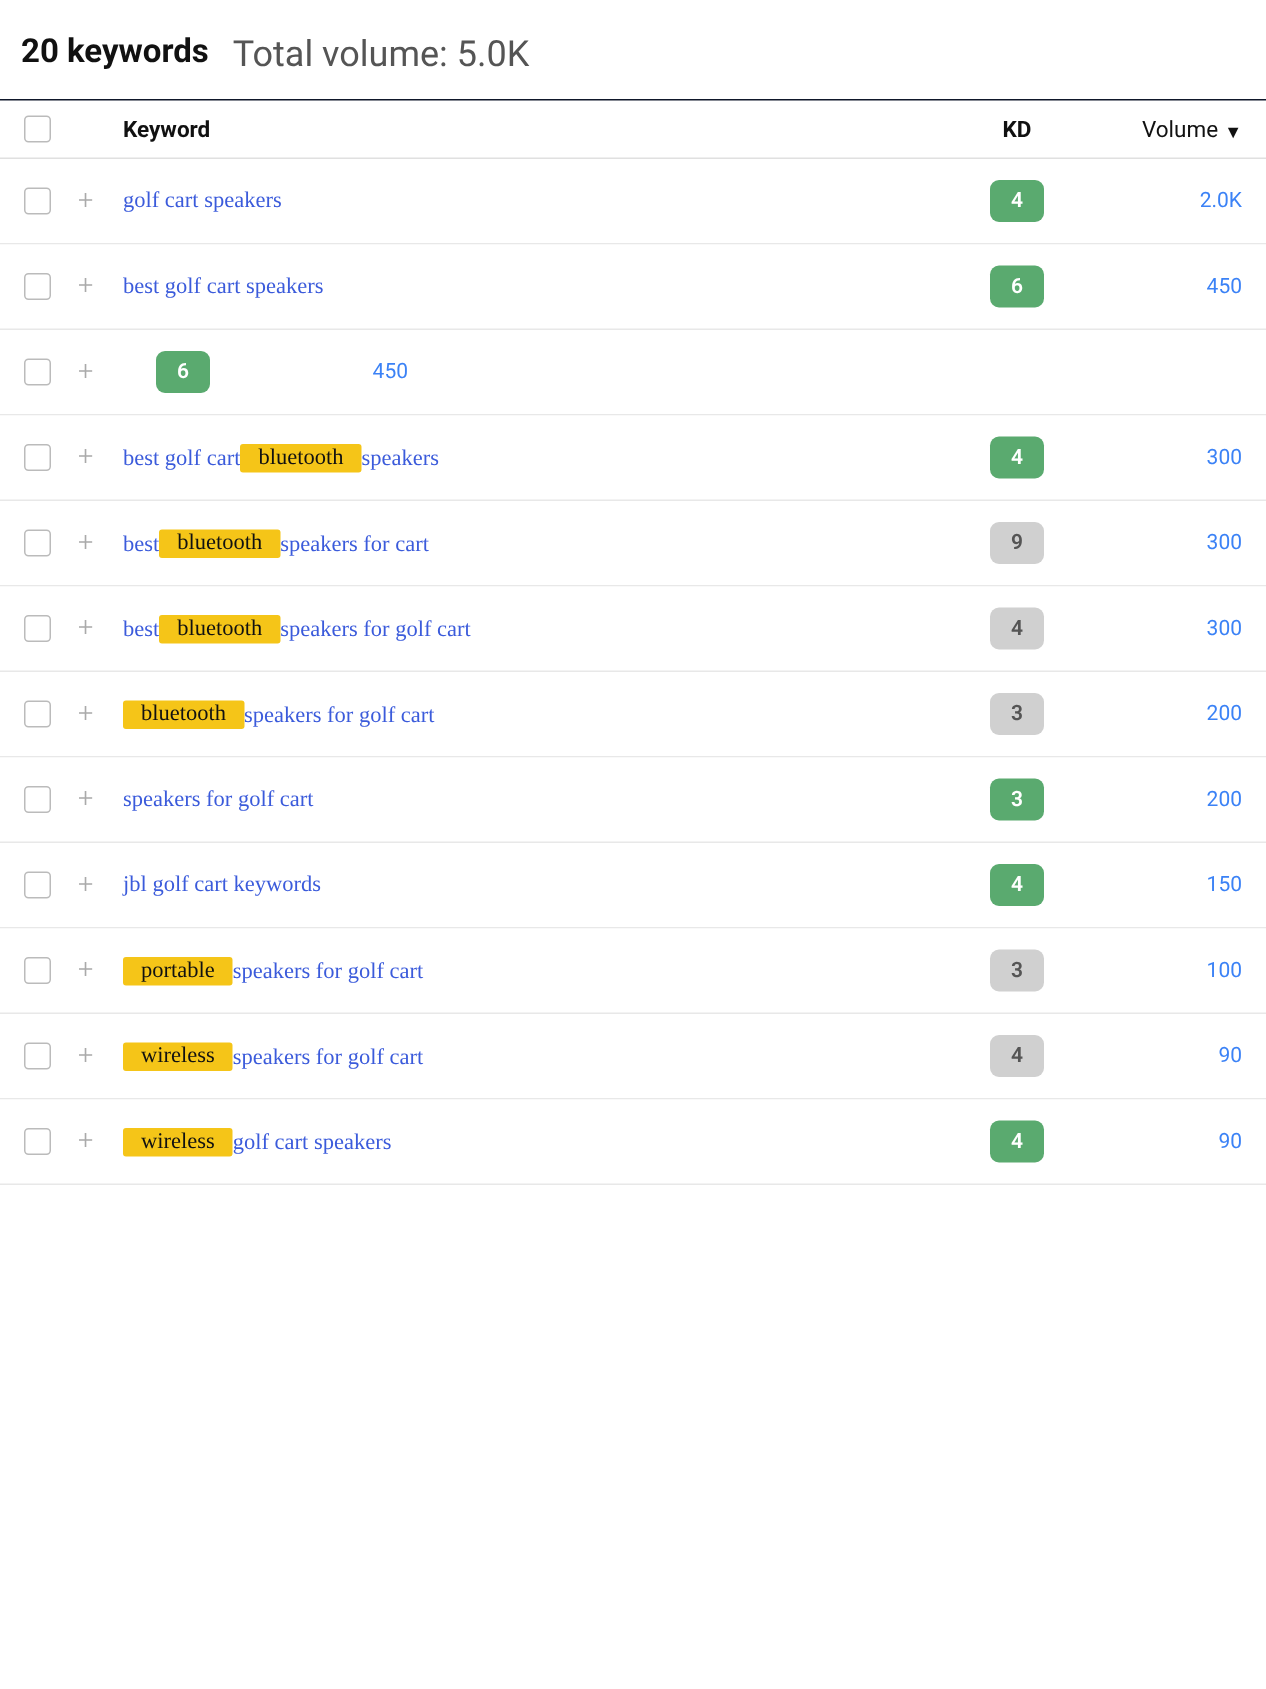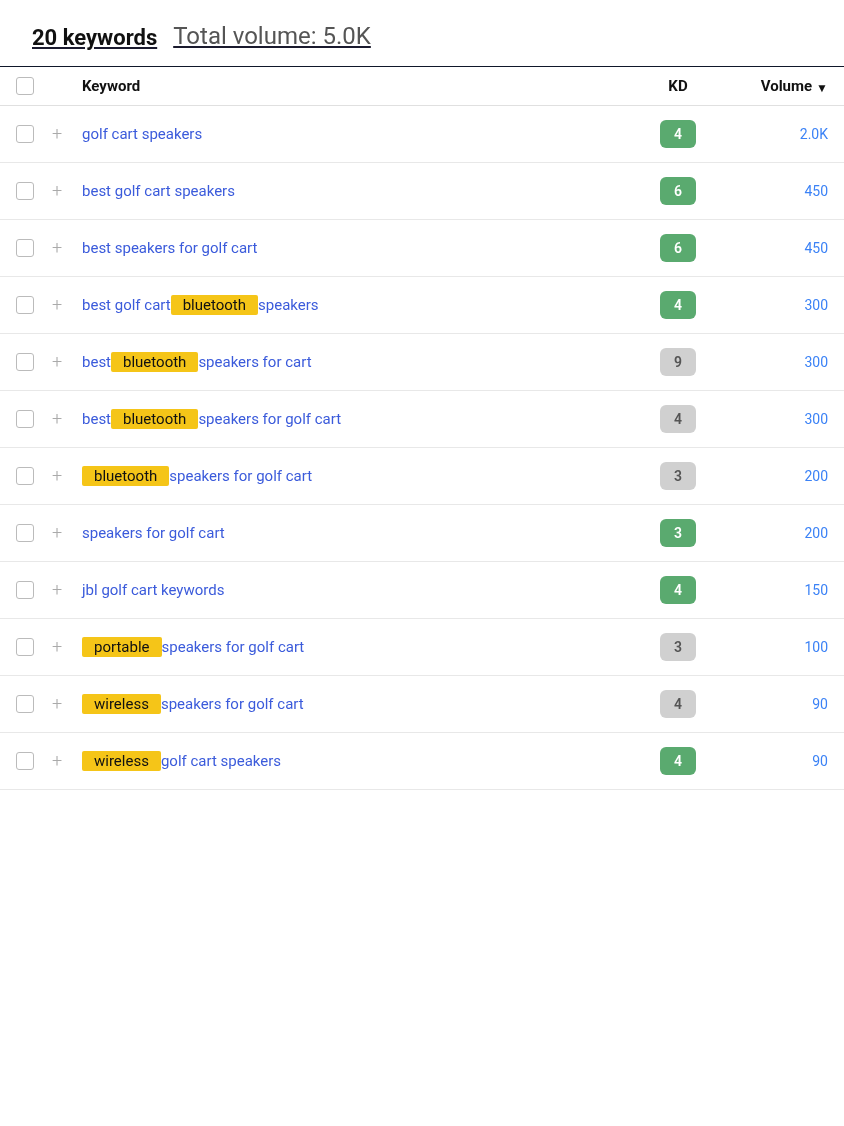--- a/index.html
+++ b/index.html
@@ -10,25 +10,24 @@
 
     body {
       font-family: -apple-system, BlinkMacSystemFont, 'Segoe UI', Roboto, sans-serif;
       background: #ffffff;
       color: #1a1a2e;
       width: 844px;
       min-height: 1126px;
     }
 
     .page-header {
-      padding: 22px 24px 16px 32px;
-      display: flex;
-      align-items: flex-end;
+      padding: 22px 24px 16px 14px;
+      display: flex;
+      align-items: flex-start;
       gap: 16px;
-      text-decoration: underline;
     }
 
     .keywords-count {
       font-size: 22px;
       font-weight: 700;
       color: #111;
     }
 
     .total-volume {
       font-size: 24px;
@@ -66,21 +65,21 @@
       text-align: center;
       font-weight: 700;
       font-size: 15px;
       color: #111;
       flex-shrink: 0;
     }
 
     .col-volume {
       width: 110px;
       text-align: right;
-      font-weight: 700;
+      font-weight: 400;
       font-size: 15px;
       color: #111;
       flex-shrink: 0;
       display: flex;
       align-items: flex-end;
       justify-content: flex-end;
       gap: 4px;
     }
 
     .sort-arrow {
@@ -125,23 +124,24 @@
       font-weight: 300;
       cursor: pointer;
       line-height: 1;
     }
 
     .col-keyword-cell {
       flex: 1;
       font-size: 15px;
       color: #3b5bdb;
       display: flex;
-      align-items: center;
+      align-items: flex-end;
       flex-wrap: wrap;
       gap: 0;
+      font-family: Liberation Serif, serif;
     }
 
     .keyword-text {
       color: #3b5bdb;
       font-size: 15px;
     }
 
     .highlight-yellow {
       background-color: #f5c518;
       color: #111;
@@ -247,23 +247,20 @@
         </div>
         <div class="col-volume-cell">450</div>
       </div>
       <div class="table-row">
         <div class="col-check-cell">
           <div class="checkbox"></div>
         </div>
         <div class="col-add-cell">
           <span class="add-btn">+</span>
         </div>
-        <div class="col-keyword-cell">
-          <span class="keyword-text">best speakers for golf cart</span>
-        </div>
         <div class="col-kd-cell">
           <div class="kd-badge kd-green">6</div>
         </div>
         <div class="col-volume-cell">450</div>
       </div>
       <div class="table-row">
         <div class="col-check-cell">
           <div class="checkbox"></div>
         </div>
         <div class="col-add-cell">

